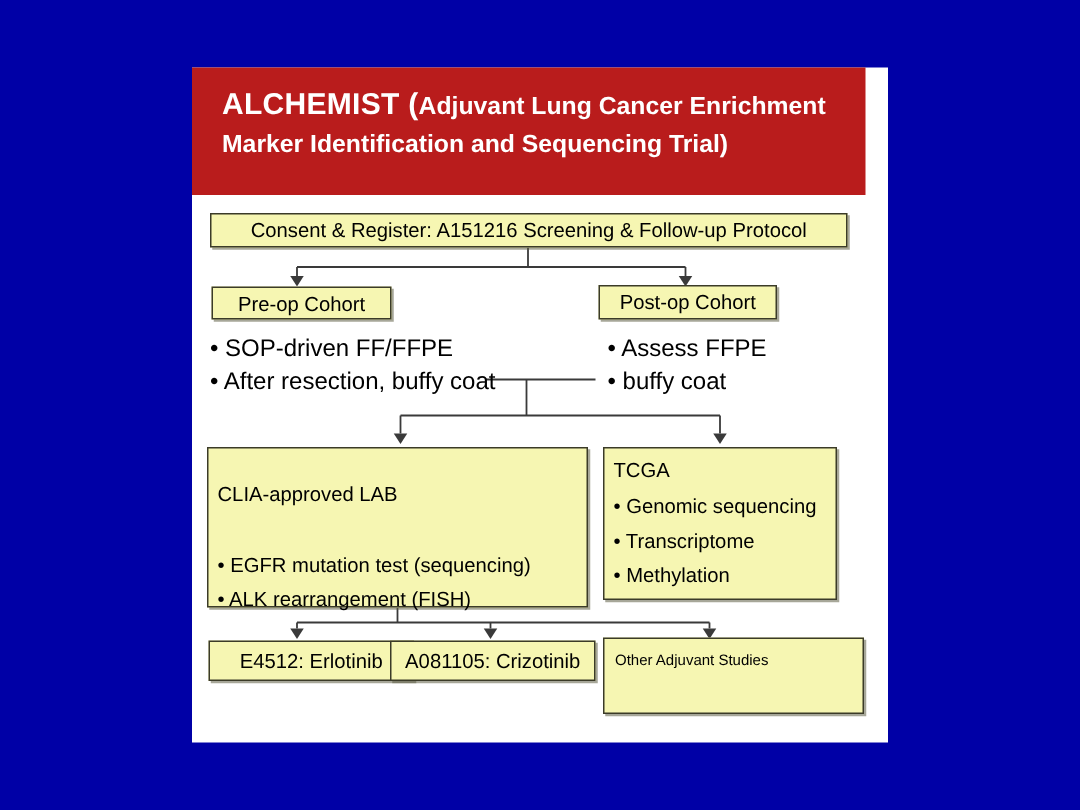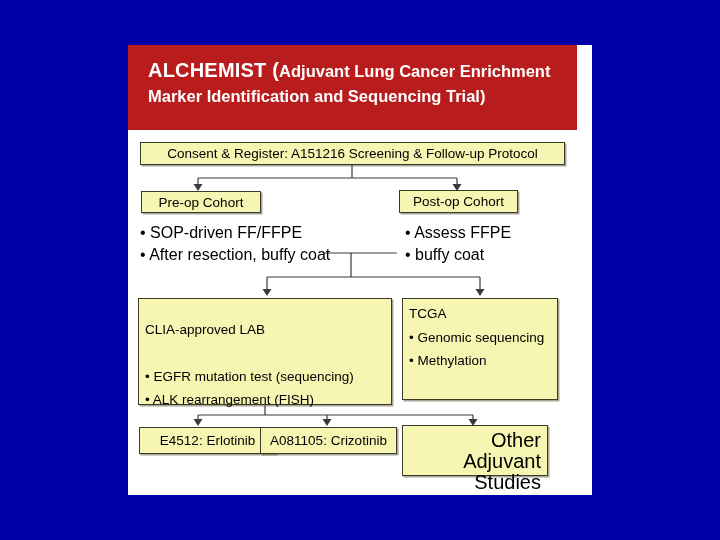--- a/index.html
+++ b/index.html
@@ -28,22 +28,22 @@
   .bullets-right{left:277px;top:177px;}
 
   .clia-box{left:10px;top:253px;width:254px;height:107px;font-size:13.5px;padding:20px 4px 0 6px;}
   .tcga-box{left:274px;top:253px;width:156px;height:102px;font-size:13.5px;padding:4px 4px 0 6px;}
   .box-title{line-height:21px;white-space:nowrap;}
   .clia-box .inner-bullets{margin-top:25px;line-height:23px;white-space:nowrap;}
   .tcga-box .inner-bullets{margin-top:2px;line-height:23px;white-space:nowrap;}
 
   .trial-e4512{left:11px;top:382px;width:137px;height:27px;font-size:13.5px;}
   .trial-a081105{left:132px;top:382px;width:137px;height:27px;font-size:13.5px;}
-  .trial-other{left:274px;top:380px;width:146px;height:51px;font-size:20px;
-               padding:4px 6px 0 7px;line-height:21px;text-align:right;}
+  .trial-other{left:274px;top:380px;width:174px;height:51px;font-size:10px;
+               padding:4px 6px 0 7px;line-height:21px;}
 
   .connectors{position:absolute;left:0;top:0;width:464px;height:450px;pointer-events:none;}
   .connectors path{stroke:#3a3a3a;stroke-width:1.2;fill:none;}
   .connectors polygon{fill:#3a3a3a;}
 </style>
 </head>
 <body>
 
 <div class="stage">
   <div class="slide">
@@ -96,20 +96,21 @@
       <div class="inner-bullets">
         <div>• EGFR mutation test (sequencing)</div>
         <div>• ALK rearrangement (FISH)</div>
       </div>
     </div>
 
     <div class="node tcga-box">
       <div class="box-title">TCGA</div>
       <div class="inner-bullets">
         <div>• Genomic sequencing</div>
+        <div>• Transcriptome</div>
         <div>• Methylation</div>
       </div>
     </div>
 
     <div class="node center trial-e4512">
       <span>E4512: Erlotinib</span>
     </div>
     <div class="node center trial-a081105">
       <span>A081105: Crizotinib</span>
     </div>

